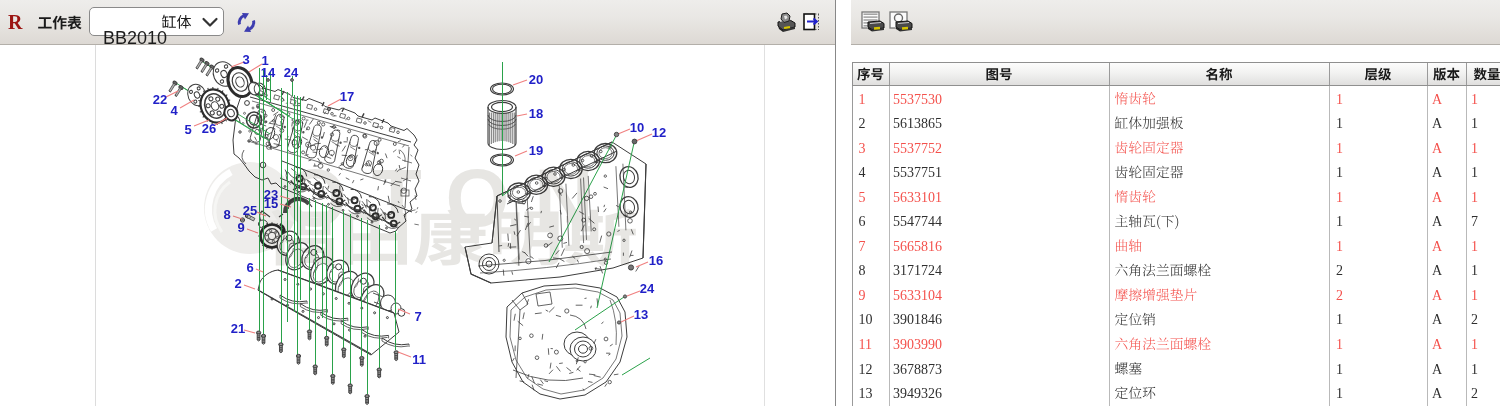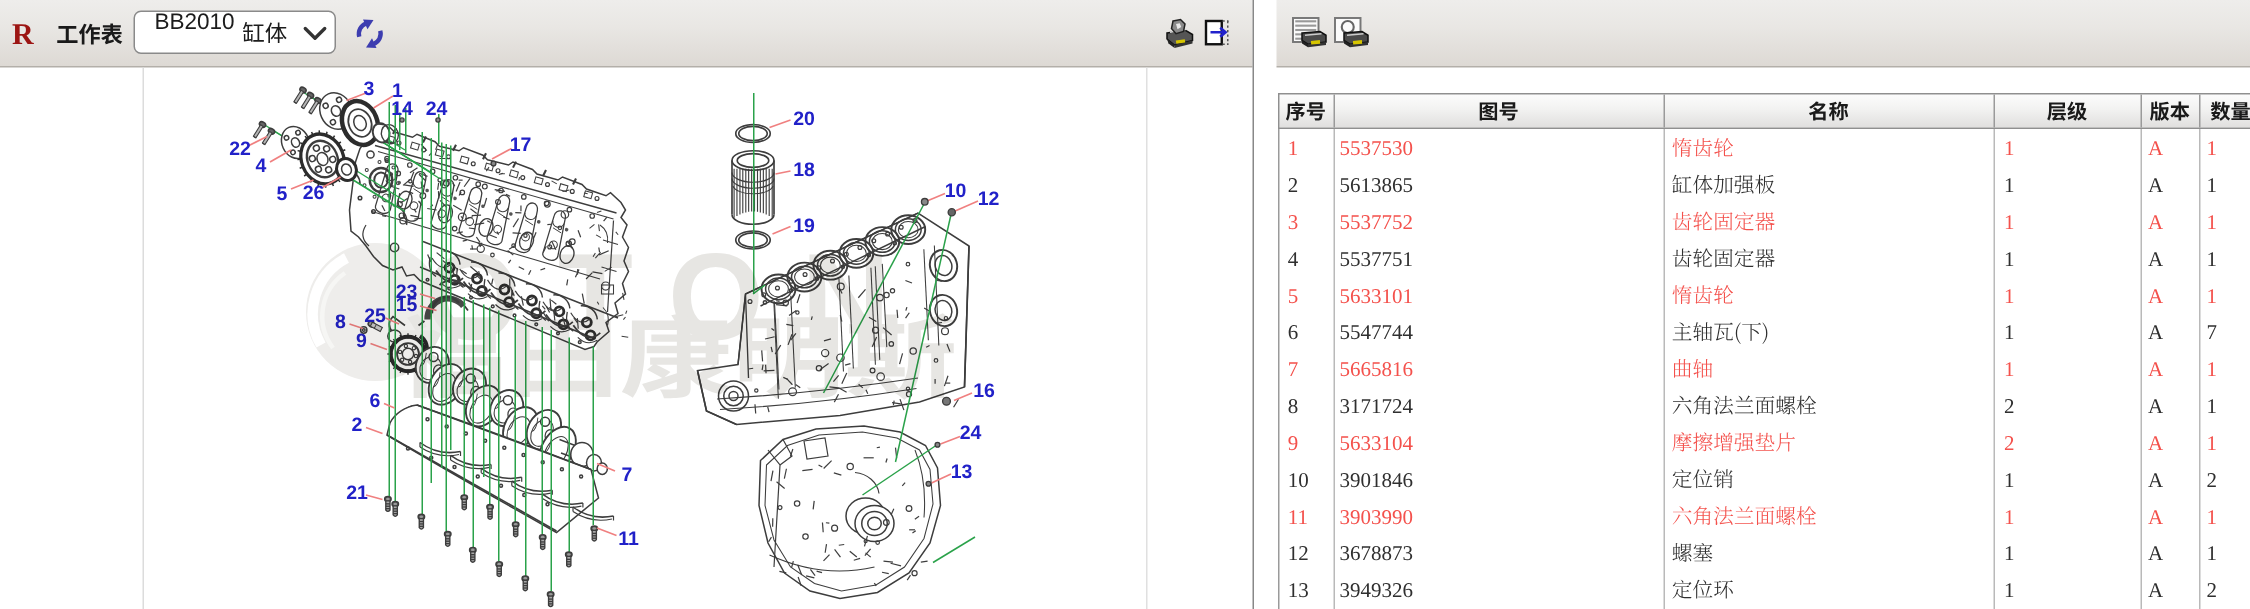--- a/index.html
+++ b/index.html
@@ -3,21 +3,21 @@
 *{margin:0;padding:0;box-sizing:content-box}
 html,body{width:1500px;height:406px;overflow:hidden;background:#fff;font-family:"Liberation Sans",sans-serif}
 </style></head>
 <body>
 <div style="position:absolute;left:0;top:0;width:834.5px;height:43.5px;background:linear-gradient(180deg,#eeedeb 0%,#e9e7e4 40%,#ddD9d4 100%);border-bottom:1px solid #b3afa9;"></div>
 <div style="position:absolute;left:835px;top:0;width:1px;height:406px;background:#888;"></div>
 <div style="position:absolute;left:851px;top:0;width:649px;height:43.5px;background:linear-gradient(180deg,#eeedeb 0%,#e9e7e4 40%,#ddD9d4 100%);border-bottom:1px solid #b3afa9;"></div>
 <div style="position:absolute;left:95px;top:45px;width:1px;height:361px;background:#dcdcdc;"></div>
 <div style="position:absolute;left:764px;top:45px;width:1px;height:361px;background:#e0e0e0;"></div>
 <div style="position:absolute;left:88.5px;top:7px;width:135px;height:29px;background:#fff;border:1px solid #8a8a8a;border-radius:5px;box-sizing:border-box;"></div>
-<div style="position:absolute;left:103px;top:6px;font-family:'Liberation Sans',sans-serif;font-size:15px;color:#1c1c1c;">BB2010</div>
+<div style="position:absolute;left:103px;top:28px;font-family:'Liberation Sans',sans-serif;font-size:18px;color:#1c1c1c;">BB2010</div>
 <div style="position:absolute;left:852.0px;top:62.0px;width:656px;">
     <div style="position:absolute;left:0;top:0;width:656px;height:24.4px;background:linear-gradient(180deg,#fcfcfc,#f2f2f1 45%,#e0dfde);border:1px solid #8f8f8f;box-sizing:border-box;"></div>
     <div style="position:absolute;left:37.0px;top:1px;width:1px;height:22.4px;background:#9a9a9a;"></div>
     <div style="position:absolute;left:257.0px;top:1px;width:1px;height:22.4px;background:#9a9a9a;"></div>
     <div style="position:absolute;left:477.0px;top:1px;width:1px;height:22.4px;background:#9a9a9a;"></div>
     <div style="position:absolute;left:575.0px;top:1px;width:1px;height:22.4px;background:#9a9a9a;"></div>
     <div style="position:absolute;left:614.0px;top:1px;width:1px;height:22.4px;background:#9a9a9a;"></div>
     <div style="position:absolute;left:0;top:24.4px;width:1px;height:319.6px;background:#9a9a9a;"></div>
     <div style="position:absolute;left:37.0px;top:24.4px;width:1px;height:319.6px;background:#b9b9b9;"></div>
     <div style="position:absolute;left:257.0px;top:24.4px;width:1px;height:319.6px;background:#b9b9b9;"></div>

